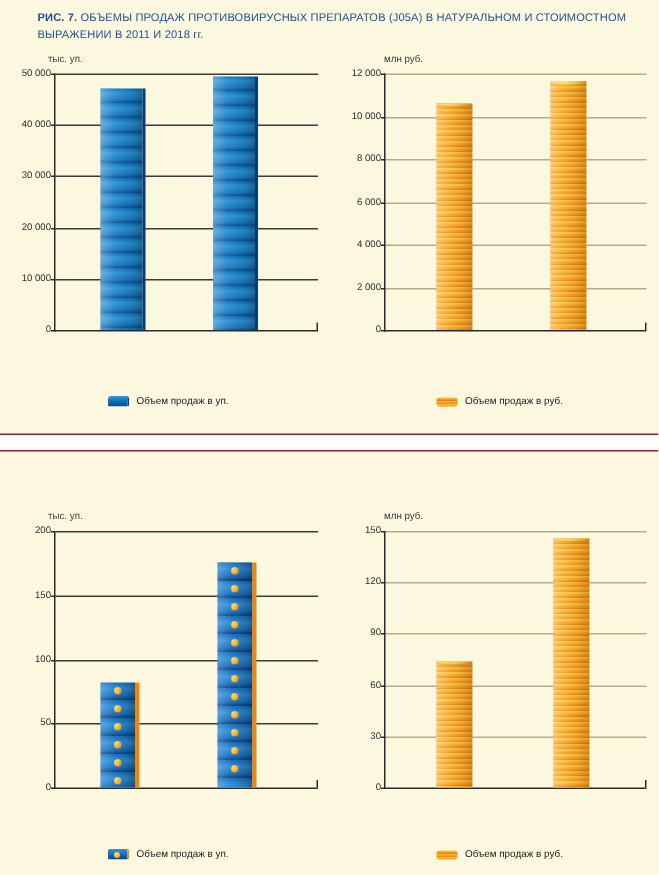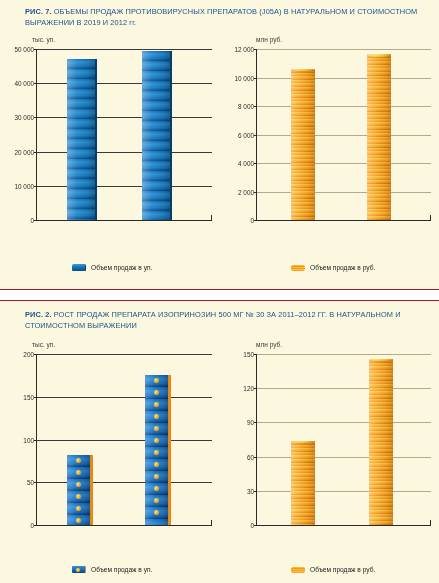--- a/index.html
+++ b/index.html
@@ -186,21 +186,21 @@
   }
 </style>
 </head>
 <body>
 
 <div class="page">
 
   <div class="panel first">
 
     <div class="fig-title">
-      <span class="num">РИС. 7.</span><span class="rest"> ОБЪЕМЫ ПРОДАЖ ПРОТИВОВИРУСНЫХ ПРЕПАРАТОВ (J05A) В НАТУРАЛЬНОМ И СТОИМОСТНОМ ВЫРАЖЕНИИ В 2019 И 2012 гг.</span>
+      <span class="num">РИС. 7.</span><span class="rest"> ОБЪЕМЫ ПРОДАЖ ПРОТИВОВИРУСНЫХ ПРЕПАРАТОВ (J05A) В НАТУРАЛЬНОМ И СТОИМОСТНОМ ВЫРАЖЕНИИ В 2011 И 2018 гг.</span>
     </div>
 
     <div class="chart" id="c1" style="left:4px; top:38px; width:212px;">
       <div class="unit-label" style="left:28px;">тыс. уп.</div>
       <div class="plot">
         <div class="endtick"></div>
       <div class="tick-label" style="top: 171px;">0</div>
           <div class="tick-mark" style="top: 171px;"></div>
           <div class="gridline" style="top: 136.8px;"></div>
           <div class="tick-label" style="top: 136.8px;">10 000</div>
@@ -260,23 +260,20 @@
       <span>Объем продаж в уп.</span>
     </div>
     <div class="legend" style="left:291px; top:266px;">
       <span class="sw-coins"></span>
       <span>Объем продаж в руб.</span>
     </div>
   </div>
 
   <div class="panel second">
 
-    <div class="fig-title">
-      <span class="num">РИС. 2.</span><span class="rest"> РОСТ ПРОДАЖ ПРЕПАРАТА ИЗОПРИНОЗИН 500 МГ № 30 ЗА 2011–2012 ГГ. В НАТУРАЛЬНОМ И СТОИМОСТНОМ ВЫРАЖЕНИИ</span>
-    </div>
 
     <div class="chart" id="c3" style="left:4px; top:40px; width:212px;">
       <div class="unit-label" style="left:28px;">тыс. уп.</div>
       <div class="plot">
         <div class="endtick"></div>
       <div class="tick-label" style="top: 171px;">0</div>
           <div class="tick-mark" style="top: 171px;"></div>
           <div class="gridline" style="top: 128.25px;"></div>
           <div class="tick-label" style="top: 128.25px;">50</div>
           <div class="tick-mark" style="top: 128.25px;"></div>

